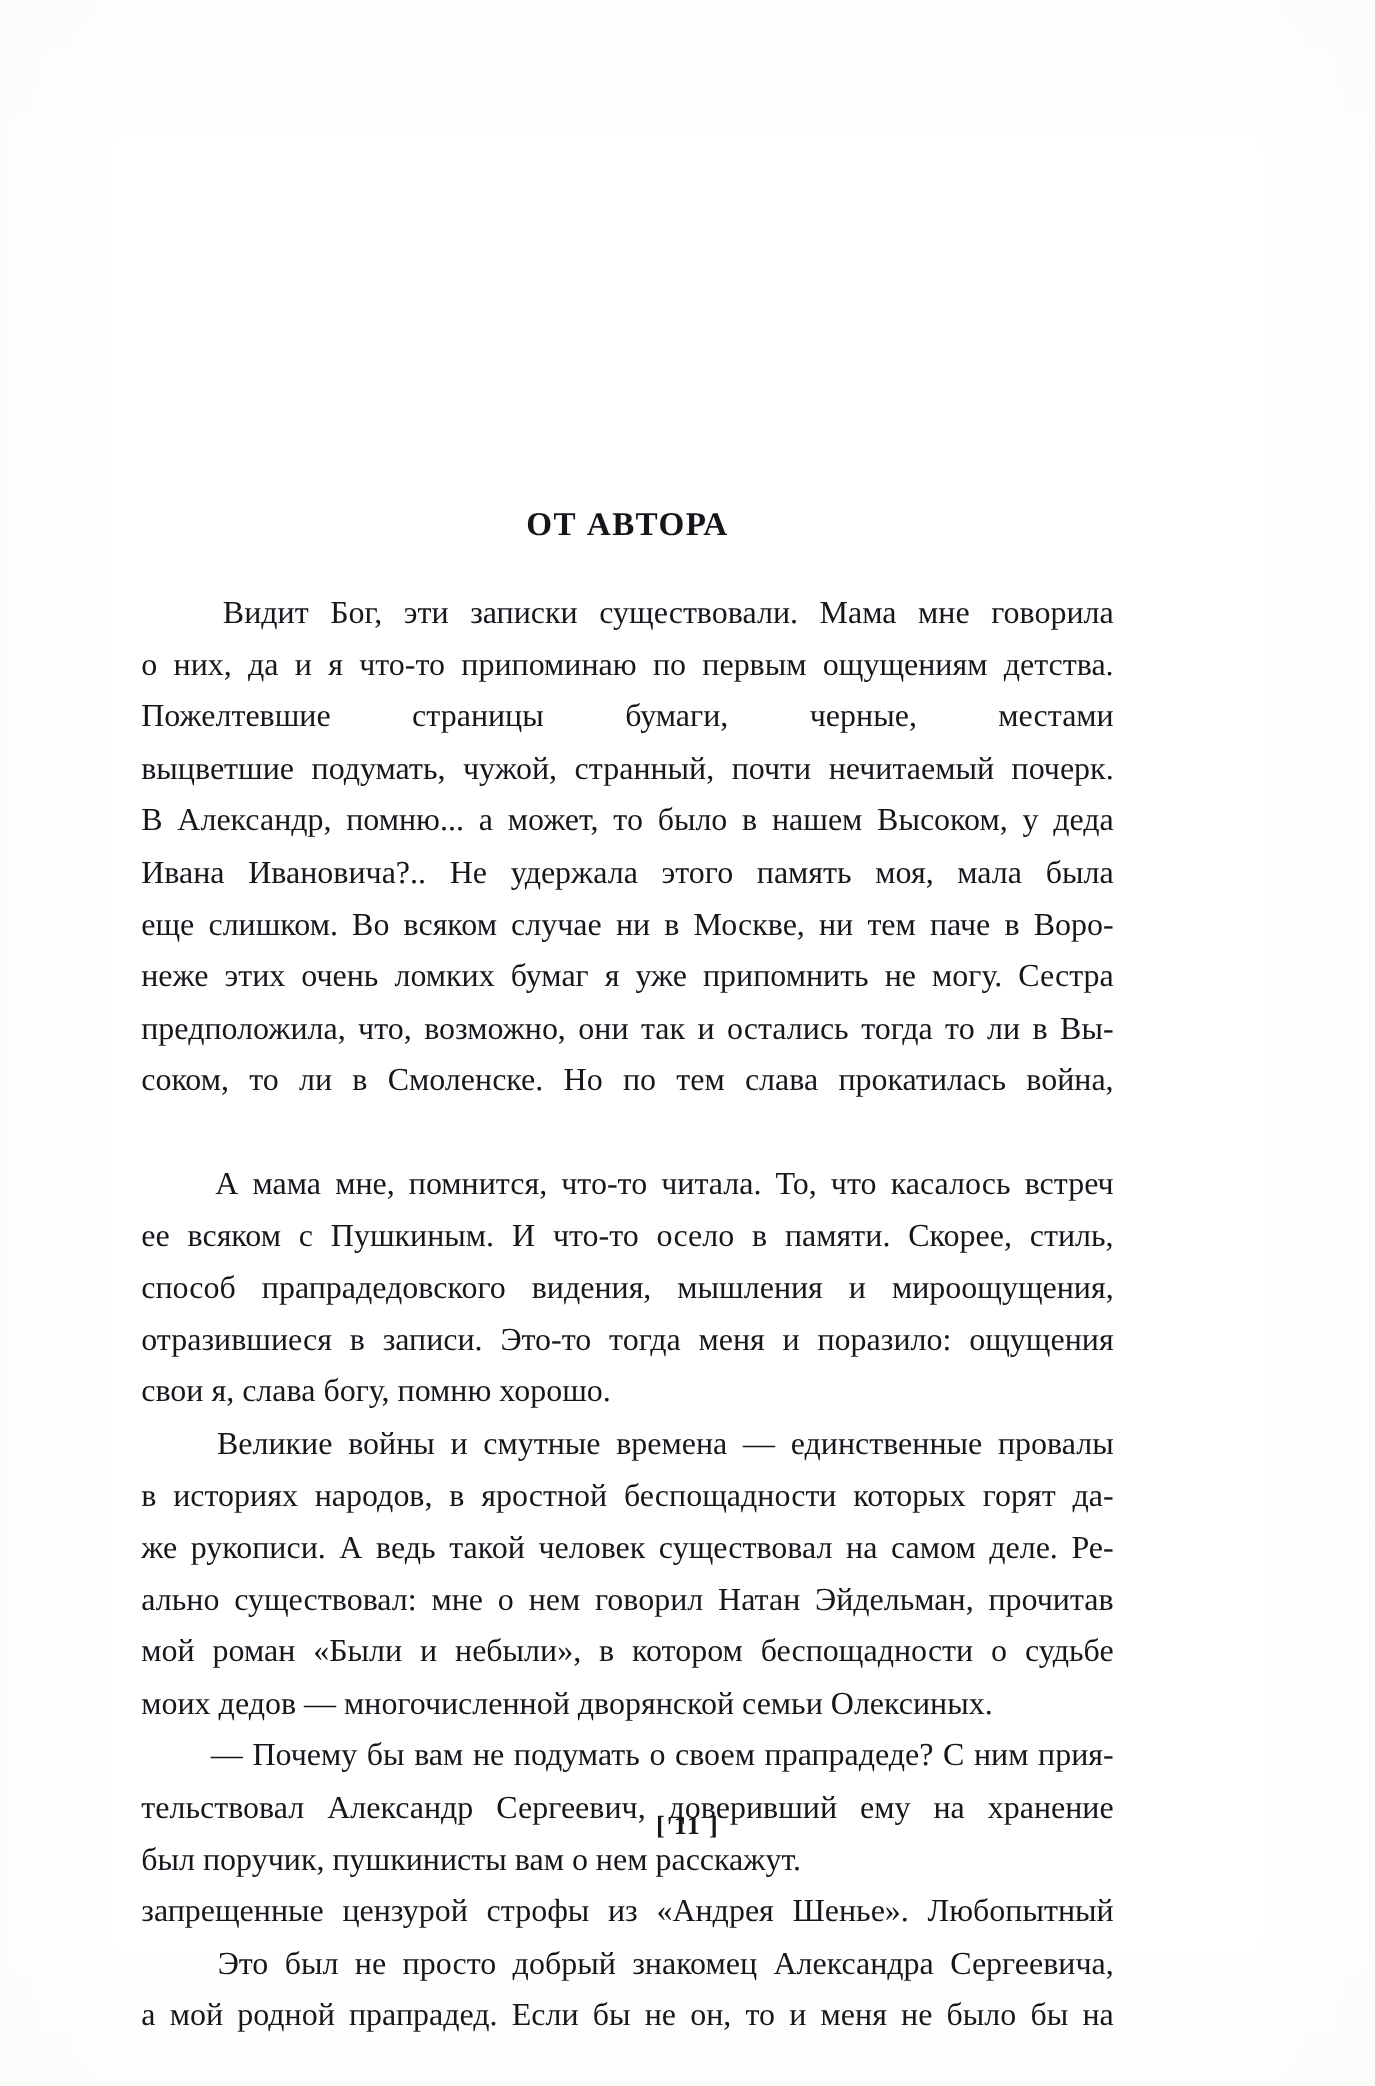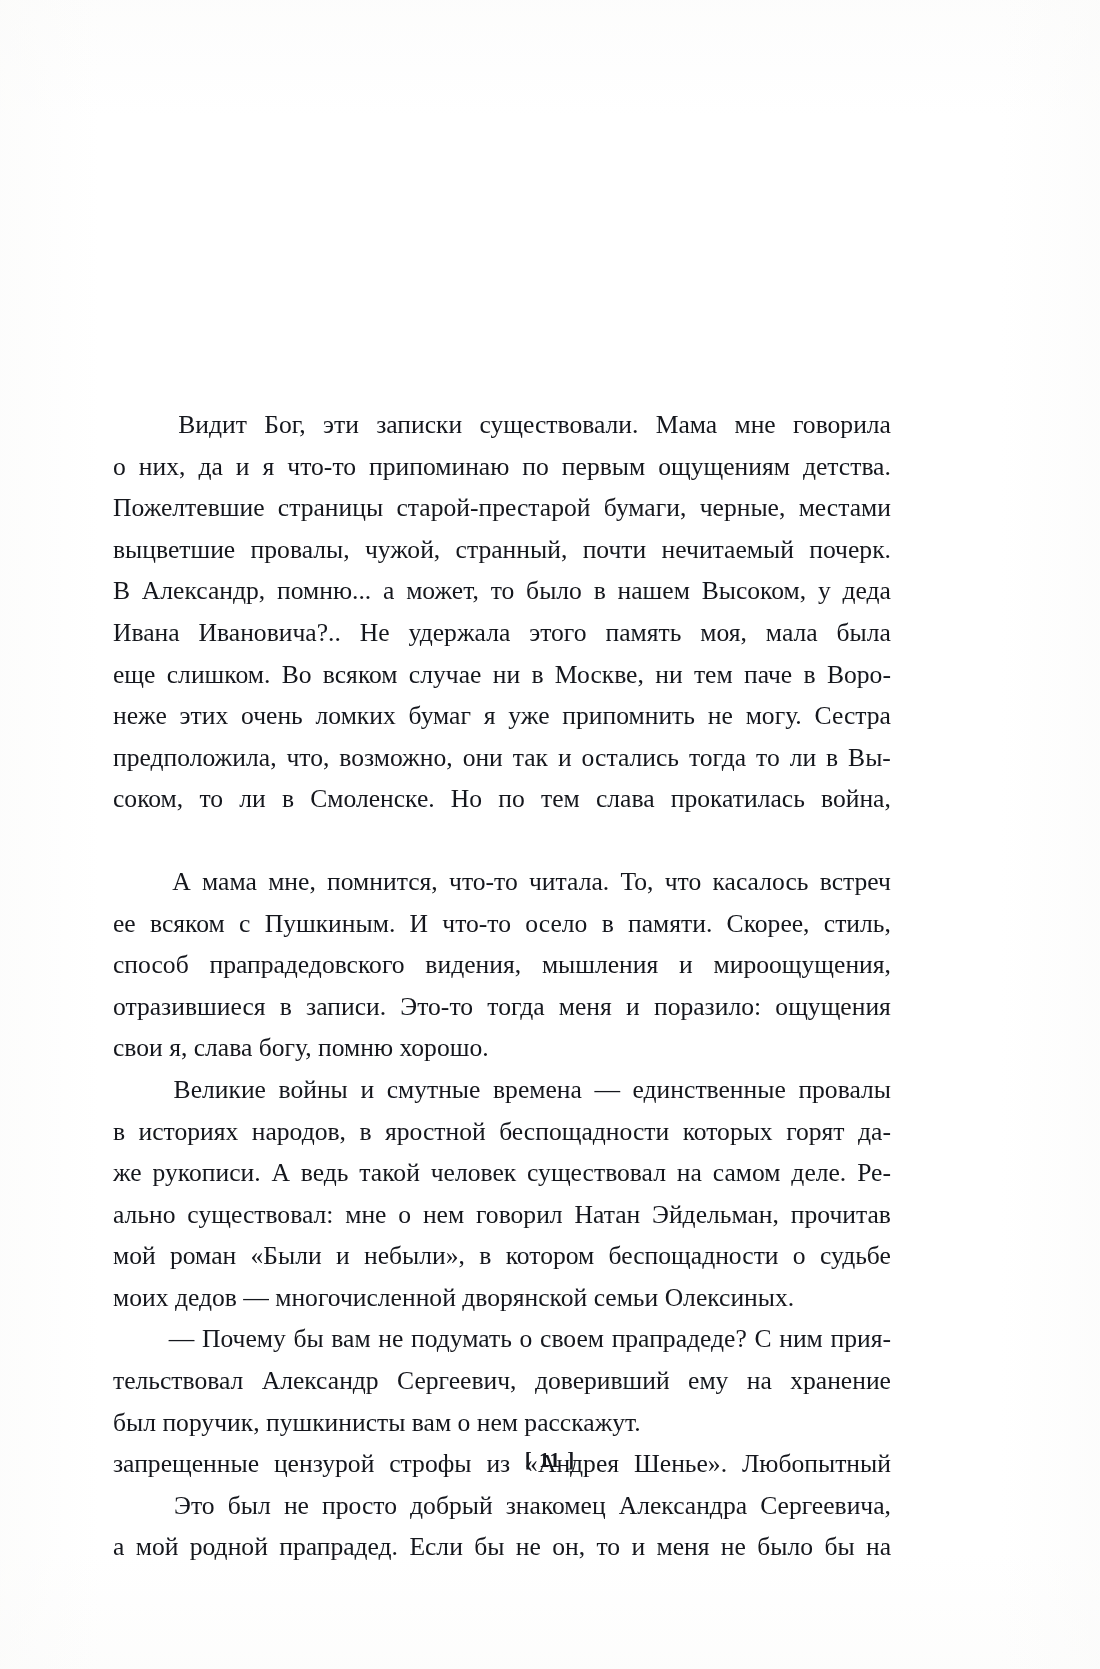--- a/index.html
+++ b/index.html
@@ -99,20 +99,21 @@
 </style>
 </head>
 <body>
 
 <div class="page">
 
   <div class="scan-tint"></div>
 
   <div class="text-block">
 
+    <h1 class="chapter-title">ОТ АВТОРА</h1>
 
     <div id="body-text">
         <p class="para">
           <span class="ln j">
             <span class="indent"></span>
             <span>Видит</span>
             <span>Бог,</span>
             <span>эти</span>
             <span>записки</span>
             <span>существовали.</span>
@@ -129,28 +130,27 @@
             <span>что-то</span>
             <span>припоминаю</span>
             <span>по</span>
             <span>первым</span>
             <span>ощущениям</span>
             <span>детства.</span>
           </span>
           <span class="ln j">
             <span>Пожелтевшие</span>
             <span>страницы</span>
-            <span>старой-престарой</span>
             <span>бумаги,</span>
             <span>черные,</span>
             <span>местами</span>
           </span>
           <span class="ln j">
             <span>выцветшие</span>
-            <span>провалы,</span>
+            <span>подумать,</span>
             <span>чужой,</span>
             <span>странный,</span>
             <span>почти</span>
             <span>нечитаемый</span>
             <span>почерк.</span>
           </span>
           <span class="ln j">
             <span>В</span>
             <span>Александр,</span>
             <span>помню...</span>

